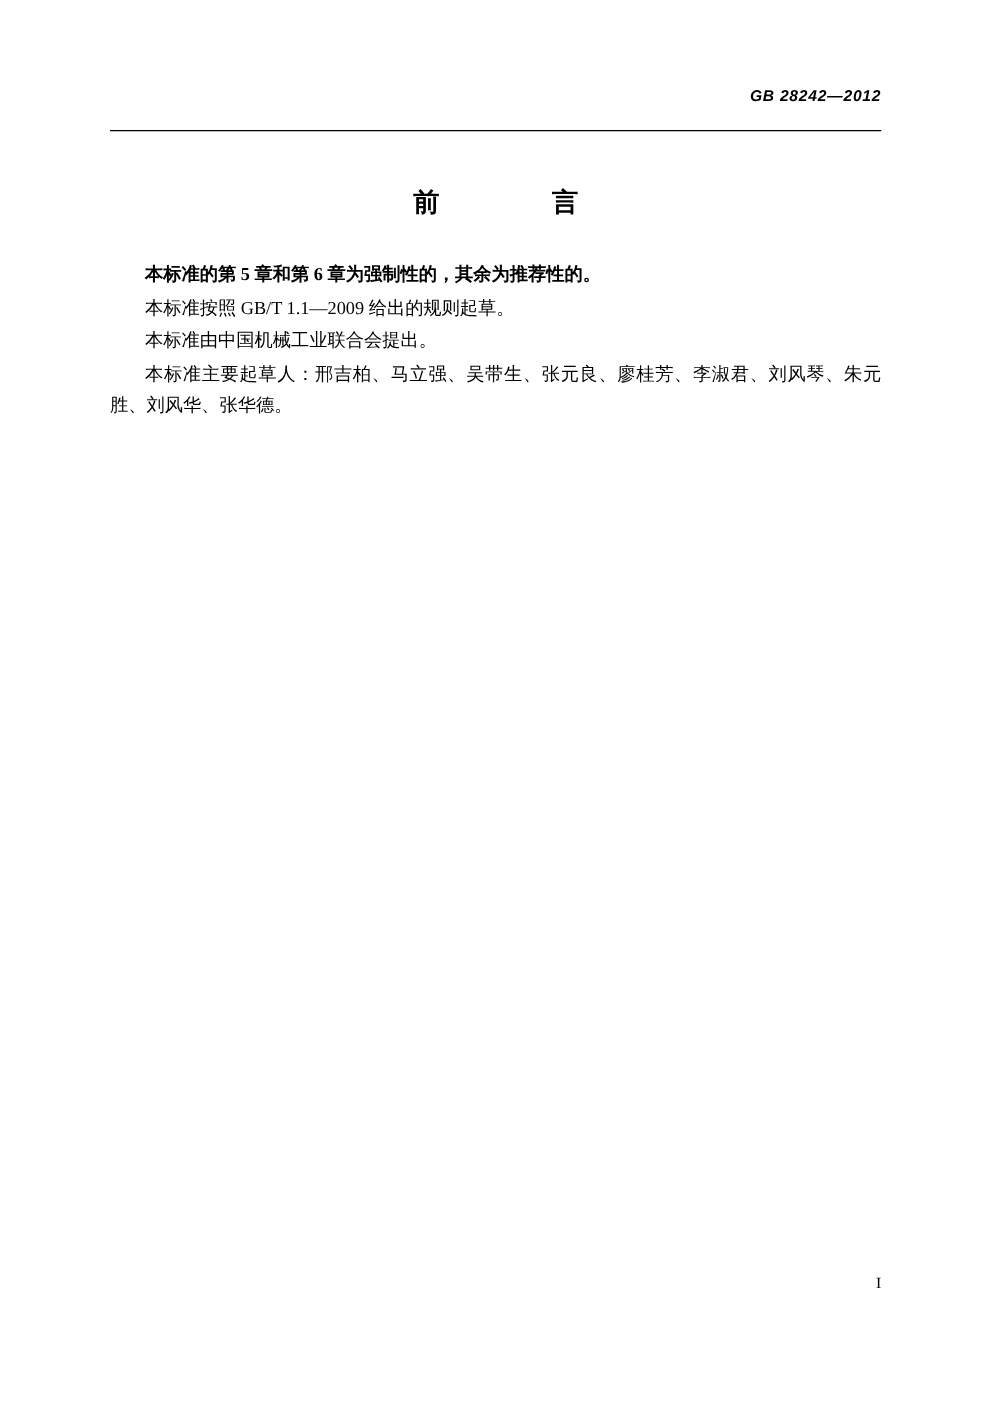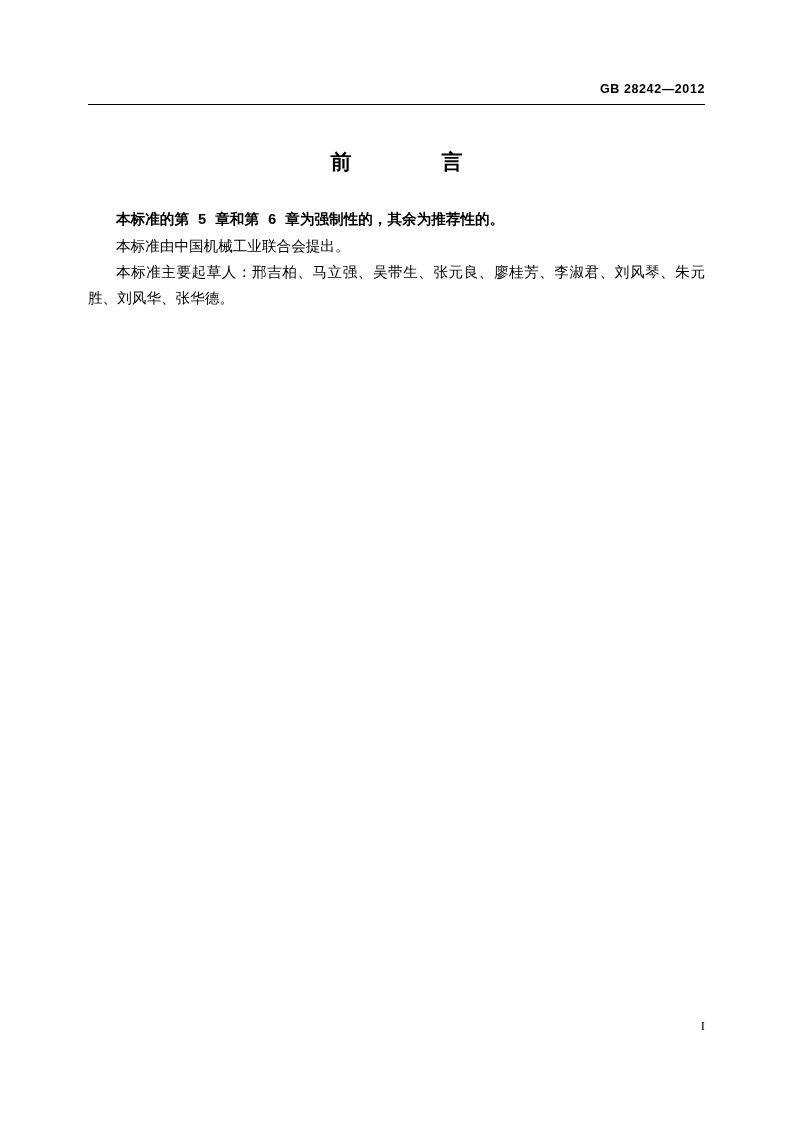--- a/index.html
+++ b/index.html
@@ -16,27 +16,28 @@
     overflow: hidden;
   }
   .page {
     position: relative;
     width: 793px;
     height: 1122px;
     box-sizing: border-box;
   }
   .header {
     position: absolute;
-    top: 82px;
+    top: 70px;
     right: 88px;
     font-family: "Liberation Sans", sans-serif;
     font-size: 12.5px;
     font-weight: bold;
     letter-spacing: 0.6px;
     color: #000;
+    font-style: italic;
   }
   .header-rule {
     position: absolute;
     top: 104px;
     left: 88px;
     right: 88px;
     height: 1px;
     background: #000000;
   }
   .doc-title {
@@ -58,21 +59,20 @@
     left: 88px;
     width: 617px;
   }
   p.para {
     margin: 0 0 1px 0;
     font-size: 14.6px;
     line-height: 25.5px;
     text-align: justify;
     text-justify: inter-ideograph;
     text-indent: 28px;
-    font-family: Liberation Mono, monospace;
   }
   p.para.bold {
     font-weight: bold;
     text-indent: 28px;
   }
   .footer-page {
     position: absolute;
     bottom: 88px;
     right: 88px;
     font-family: "Liberation Serif", serif;
@@ -85,19 +85,20 @@
 
 <div class="page">
 
   <div class="header">GB 28242—2012</div>
   <div class="header-rule"></div>
 
   <div class="doc-title">前　　言</div>
 
   <div class="body-block">
     <p class="para bold">本标准的第 5 章和第 6 章为强制性的，其余为推荐性的。</p>
+    <p class="para">本标准按照 GB/T 1.1—2009 给出的规则起草。</p>
     <p class="para">本标准由中国机械工业联合会提出。</p>
     <p class="para">本标准主要起草人：邢吉柏、马立强、吴带生、张元良、廖桂芳、李淑君、刘风琴、朱元胜、刘风华、张华德。</p>
   </div>
 
   <div class="footer-page">I</div>
 
 </div>
 
 </body></html>

